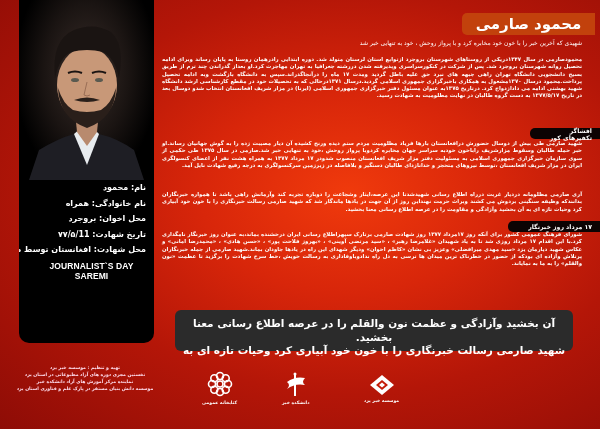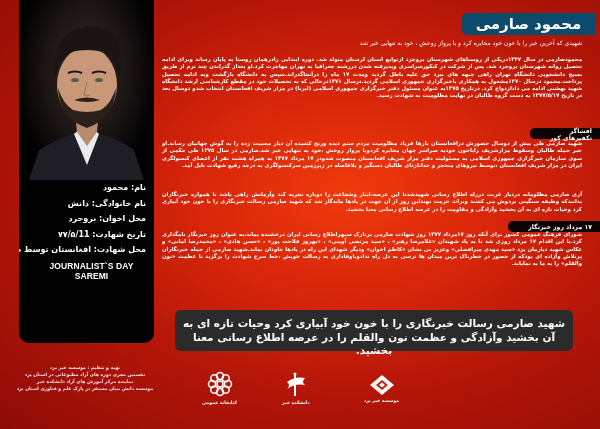--- a/index.html
+++ b/index.html
@@ -27,21 +27,21 @@
       font-size: 8px; font-weight: bold; line-height: 10px; margin-bottom: 5.5px;
       white-space: nowrap;
     }
     .bio-en {
       font-family: "Liberation Sans", sans-serif;
       font-size: 8.5px; font-weight: bold; text-align: center; direction: ltr;
       margin-top: 1px; letter-spacing: 0.1px; margin-left: 14px;
     }
     .title-box {
       position: absolute; left: 462px; top: 13px; width: 133px; height: 22px;
-      background: #0c4a6e; border-radius: 5px 0 0 5px;
+      background: #c2410c; border-radius: 5px 0 0 5px;
       display: flex; align-items: center; justify-content: center;
       font-size: 15px; font-weight: bold; direction: rtl;
     }
     .subtitle {
       position: absolute; right: 18px; top: 39px; font-size: 6px;
       direction: rtl; text-align: right; white-space: nowrap;
     }
     .para {
       position: absolute; left: 162px; right: 18px;
       direction: rtl; text-align: justify; text-align-last: right;
@@ -104,43 +104,43 @@
       <ellipse cx="56" cy="80" rx="4" ry="2" fill="#5a5a50"></ellipse>
       <ellipse cx="80" cy="80" rx="4" ry="2" fill="#5a5a50"></ellipse>
       <path d="M49 73 Q56 70 63 73" stroke="#1a1412" stroke-width="2" fill="none"></path>
       <path d="M73 73 Q80 70 87 73" stroke="#1a1412" stroke-width="2" fill="none"></path>
 
       <path d="M68 82 L65 95 Q68 97 71 95" stroke="#9a6e56" stroke-width="1" fill="none"></path>
     </svg>
   </div>
   <div class="bio-list">
     <div class="bio-item">نام: محمود</div>
-    <div class="bio-item">نام خانوادگی: دانش</div>
+    <div class="bio-item">نام خانوادگی: همراه</div>
     <div class="bio-item">محل اخوان: بروجرد</div>
     <div class="bio-item">تاریخ شهادت: ۷۷/۵/11</div>
     <div class="bio-item">محل شهادت: افغانستان توسط طالبان</div>
     <div class="bio-en">JOURNALIST`S DAY SAREMI</div>
   </div>
 </div>
 
 <div class="title-box">محمود صارمی</div>
 <div class="subtitle">شهیدی که آخرین خبر را با خون خود مخابره کرد و با پرواز روحش ، خود به تنهایی خبر شد</div>
 
 <div class="para p1">محمودصارمی در سال ۱۳۴۷دریکی از روستاهای شهرستان بروجرد ازتوابع استان لرستان متولد شد. دوره ابتدایی رادرهمان روستا به پایان رساند وبرای ادامه تحصیل روانه شهرستان بروجرد شد. پس از شرکت در کنکورسراسری وپذیرفته شدن دررشته جغرافیا به تهران مهاجرت کرد.او بعداز گذراندن چند ترم از طریق بسیج دانشجویی دانشگاه تهران راهی جبهه های نبرد حق علیه باطل گردید ومدت ۱۷ ماه را درآنجاگذراند.سپس به دانشگاه بازگشت وبه ادامه تحصیل پرداخت.محمود درسال ۱۳۷۰مشغول به همکاری باخبرگزاری جمهوری اسلامی گردید.درسال ۱۳۷۱درحالی که به تحصیلات خود در مقطع کارشناسی ارشد دانشگاه شهید بهشتی ادامه می دادازدواج کرد. درتاریخ ۱۳۷۵به عنوان مسئول دفتر خبرگزاری جمهوری اسلامی (ایرنا) در مزار شریف افغانستان انتخاب شدو دوسال بعد در تاریخ ۱۳۷۷/۵/۱۷ به دست گروه طالبان در نهایت مظلومیت به شهادت رسید.</div>
 
 <div class="section-tag tag1">افشاگر تکفیرهای کور</div>
 <div class="para p2">شهید صارمی طی بیش از دوسال حضورش درافغانستان بارها فریاد مظلومیت مردم ستم دیده ورنج کشیده آن دیار مصیبت زده را به گوش جهانیان رساند.او خبر حمله طالبان وسقوط مزارشریف راباخون خودبه سراسر جهان مخابره کردوبا پرواز روحش ،خود به تنهایی خبر شد.صارمی در سال ۱۳۷۵ طی حکمی از سوی سازمان خبرگزاری جمهوری اسلامی به مسئولیت دفتر مزار شریف افغانستان منصوب شدودر ۱۷ مرداد ۱۳۷۷ به همراه هشت نفر از اعضای کنسولگری ایران در مزار شریف افغانستان ،توسط نیروهای متحجر و خدانازدای طالبان دستگیر و بلافاصله در زیرزمین سرکنسولگری به درجه رفیع شهادت نایل آمد.</div>
 <div class="para p3">آری صارمی مظلومانه درديار غربت درراه اطلاع رسانی شهیدشدتا این عرصه،ایثار وشجاعت را دوباره تجربه کند وآرمانش راهی باشد تا همواره خبرنگاران بدانندکه وظیفه سنگینی بردوش می کشند وبراث حرمت نهنداین روز از آن جهت در یادها ماندگار شد که شهید صارمی رسالت خبرنگاری را با خون خود آبیاری کرد وحیات تازه ای به آن بخشید وآزادگی و مقاومت را در عرصه اطلاع رسانی معنا بخشید.</div>
 
 <div class="section-tag tag2">۱۷ مرداد روز خبرنگار</div>
 <div class="para p4">شورای فرهنگ عمومی کشور برای آنکه روز ۱۷مرداد ۱۳۷۷ روز شهادت صارمی برتارک سپهراطلاع رسانی ایران درخشنده بماند،به عنوان روز خبرنگار نامگذاری کرد.با این اقدام ۱۷ مرداد روزی شد تا به یاد شهیدان «غلامرضا رهبر» ، «سید مرتضی آوینی» ، «بهروز فلاحت پور» ، «حسن هادی» ، «محمدرضا امانی» و عکاس شهید دیارمان یزد «سید مهدی میرافضلی» وعزیز بی نشان «کاظم اخوان» ودیگر شهدای این راه در یادها جاودان بماند.شهید صارمی از جمله خبرنگاران پرتلاش وآزاده ای بودکه از حضور در خطرناک ترین میدان ها ترسی به دل راه ندادوباوفاداری به رسالت خویش ،خط سرخ شهادت را برگزید تا عظمت «نون والقلم» را به ما به نمایاند.</div>
 
 <div class="quote-box">
+  <div>آن بخشید وآزادگی و عظمت نون والقلم را در عرصه اطلاع رسانی معنا بخشید.</div>
   <div>شهید صارمی رسالت خبرنگاری را با خون خود آبیاری کرد وحیات تازه ای به</div>
-  <div>آن بخشید وآزادگی و عظمت نون والقلم را در عرصه اطلاع رسانی معنا بخشید.</div>
 </div>
 
 <div class="credits">
   <div>تهیه و تنظیم : موسسه خبر یزد</div>
   <div>نخستین مجری دوره های آزاد مطبوعاتی در استان یزد</div>
   <div>نماینده مرکز آموزش های آزاد دانشکده خبر</div>
   <div>موسسه دانش بنیان مستقر در پارک علم و فناوری استان یزد</div>
 </div>
 
 <div class="logo logo-library">

